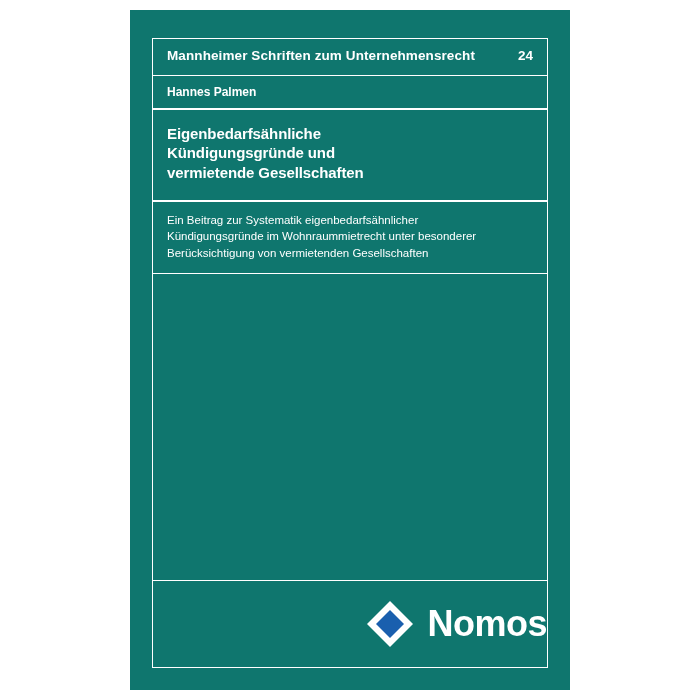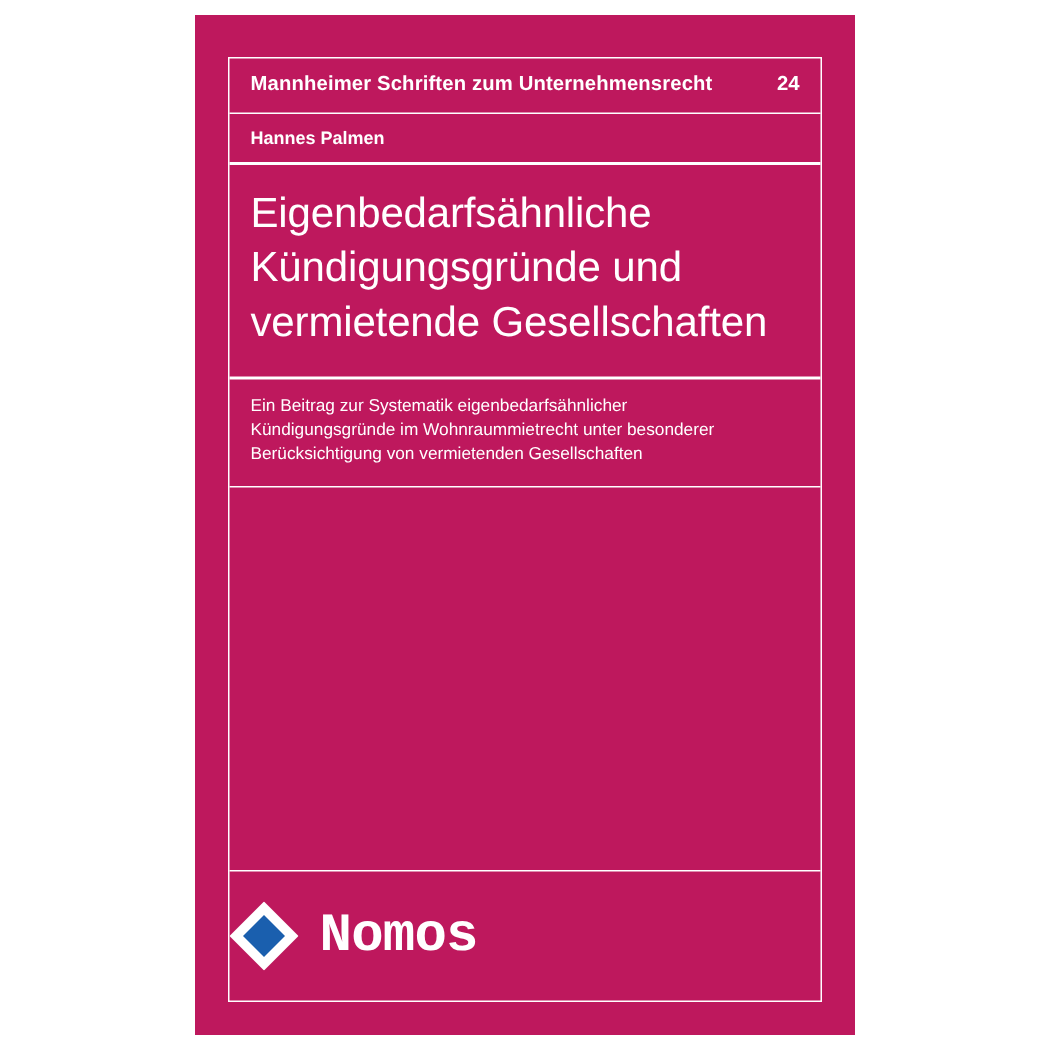--- a/index.html
+++ b/index.html
@@ -19,21 +19,21 @@
     overflow: hidden;
   }
 
   
   .cover {
     position: absolute;
     left: 130px;
     top: 10px;
     width: 440px;
     height: 680px;
-    background: #be185d;
+    background: #0f766e;
     box-sizing: border-box;
   }
 
   
   .frame {
     position: absolute;
     left: 22px;
     top: 28px;
     right: 22px;
     bottom: 22px;
@@ -89,22 +89,22 @@
     flex: none;
   }
 
   .title-block {
     padding: 14px 14px 18px 14px;
     color: #ffffff;
     flex: none;
   }
 
   .main-title {
-    font-size: 28px;
-    font-weight: normal;
+    font-size: 15px;
+    font-weight: bold;
     line-height: 1.3;
     letter-spacing: -0.1px;
   }
 
   .subtitle-block {
     padding: 10px 14px 12px 14px;
     color: #ffffff;
     font-size: 11.5px;
     line-height: 1.42;
     flex: none;
@@ -112,23 +112,22 @@
 
   .spacer {
     flex: 1 1 auto;
   }
 
   .logo-block {
     flex: none;
     height: 86px;
     display: flex;
     align-items: center;
-    justify-content: flex-start;
+    justify-content: flex-end;
     gap: 14px;
-    font-family: Liberation Mono, monospace;
   }
 
   .logo-mark {
     width: 46px;
     height: 46px;
     position: relative;
     flex: none;
   }
 
   .logo-word {

